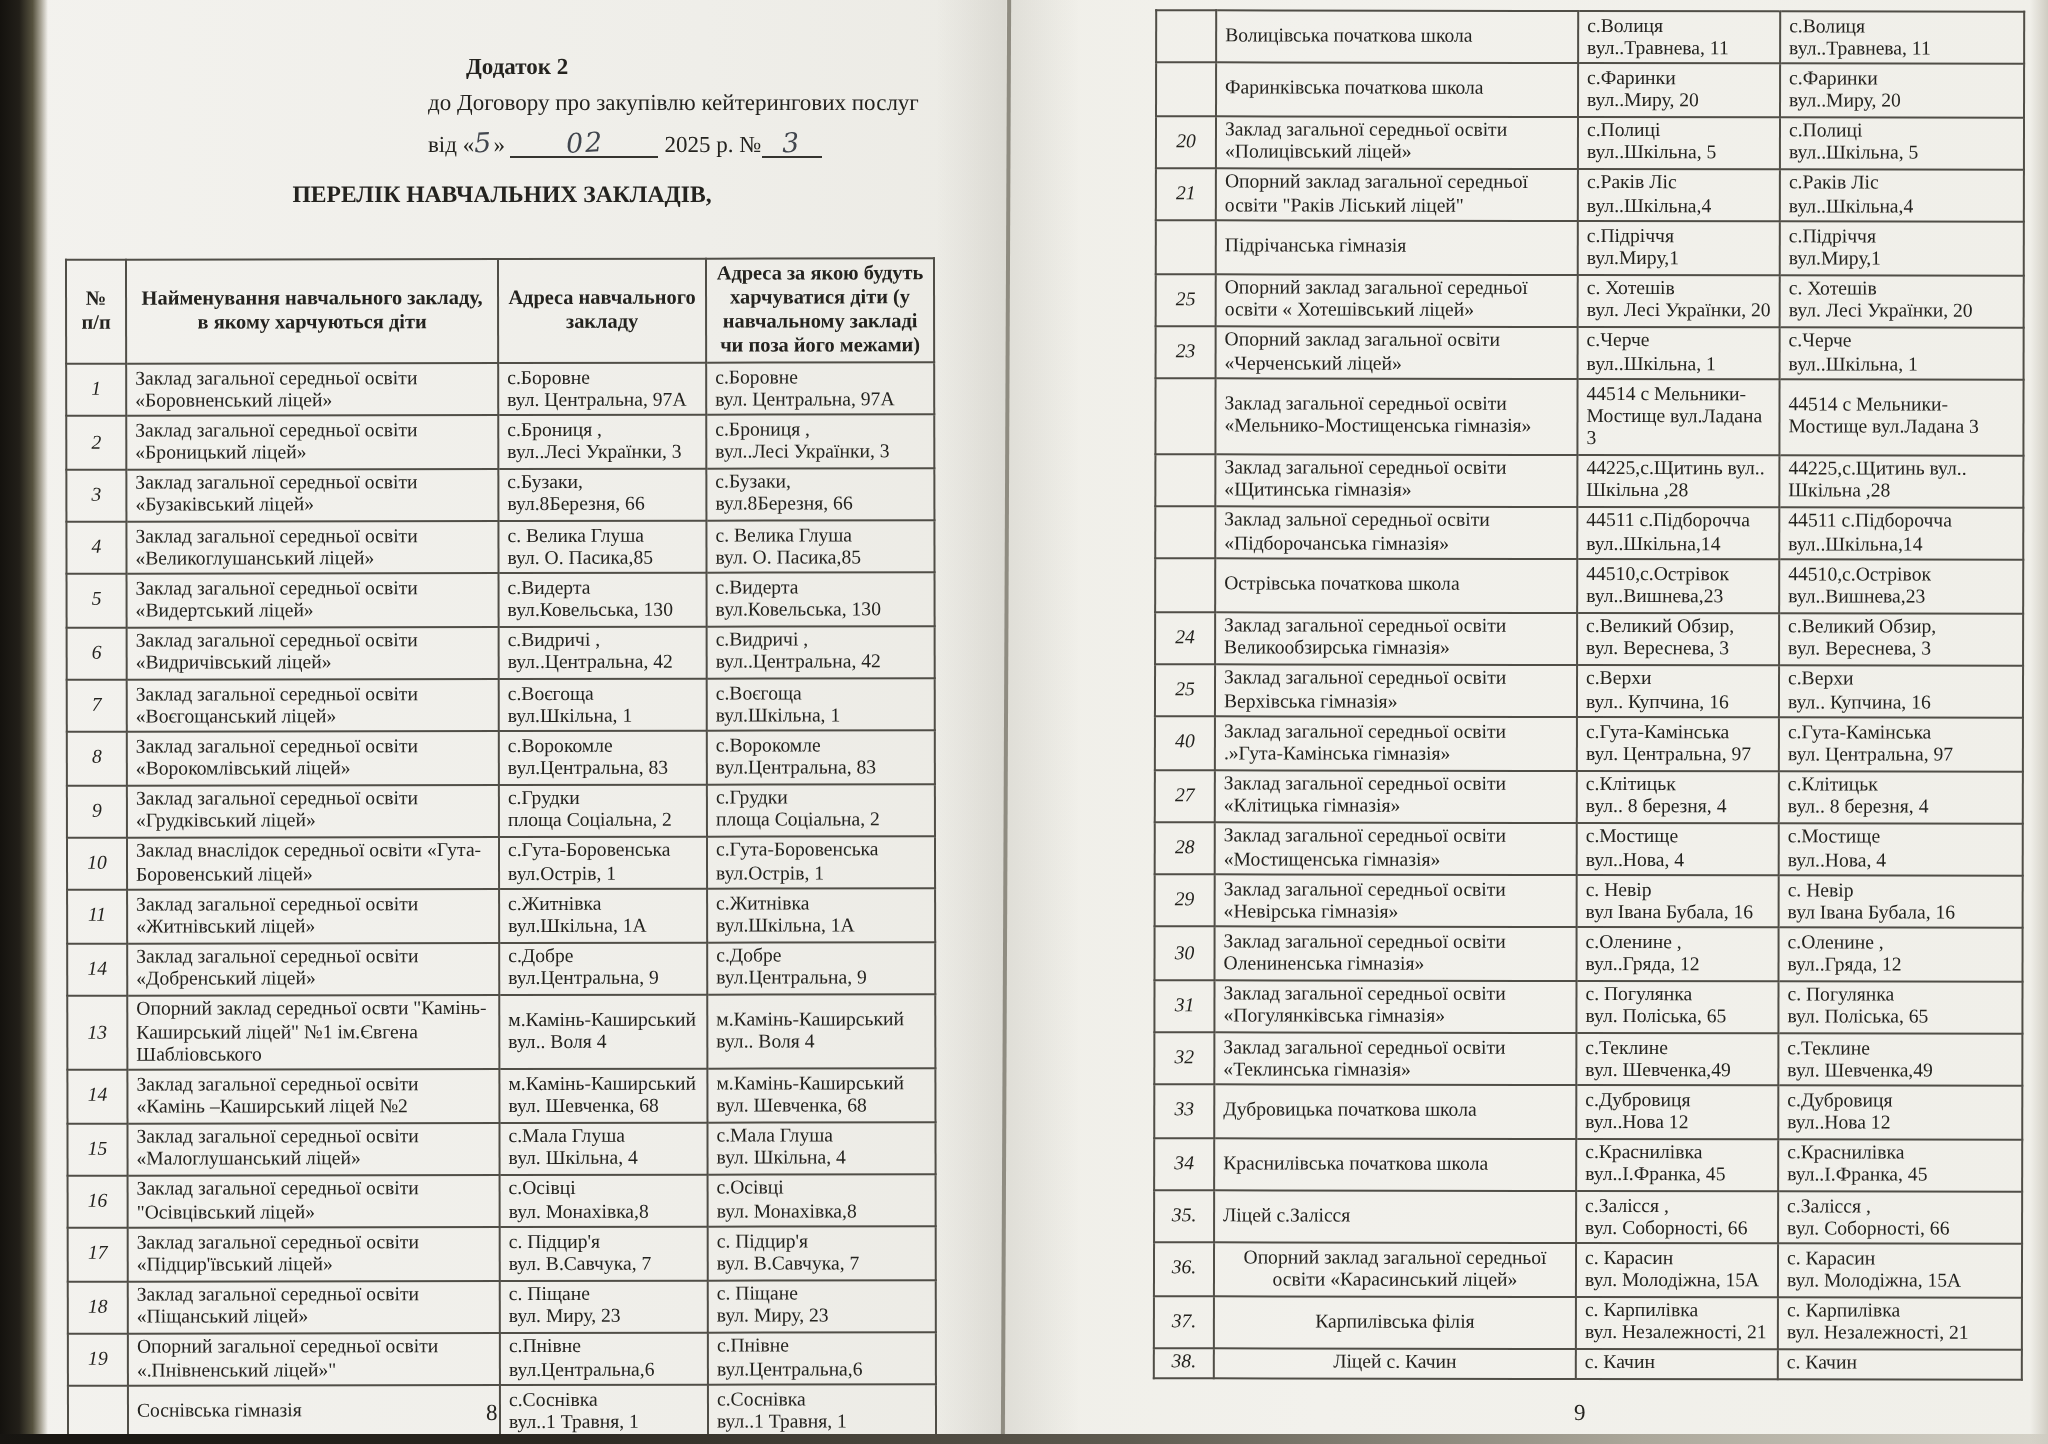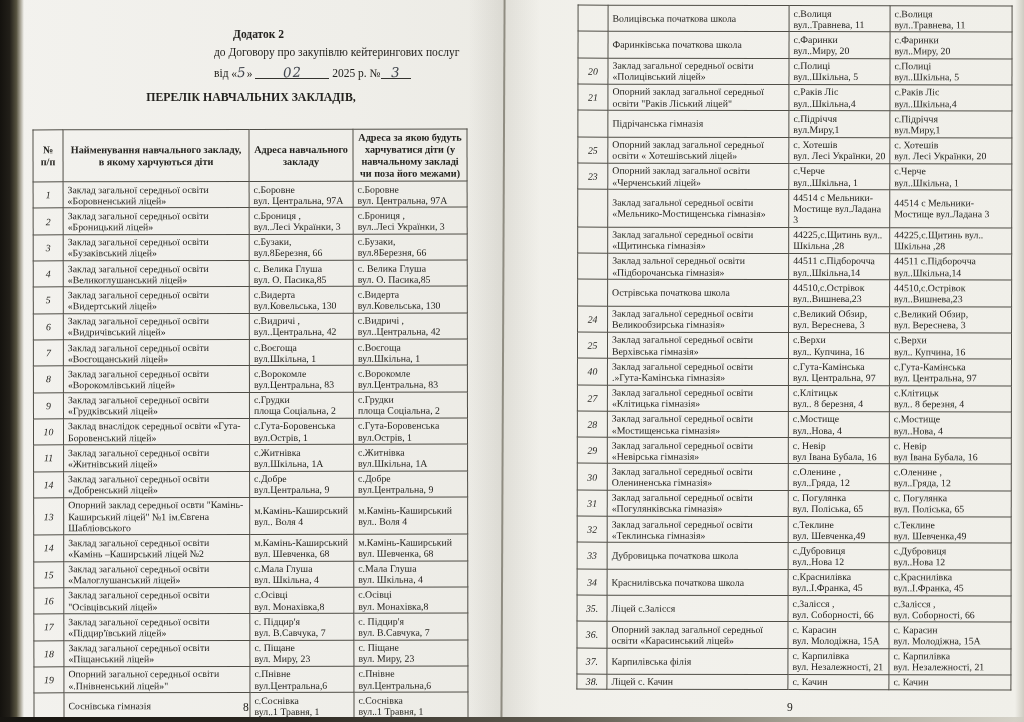--- a/index.html
+++ b/index.html
@@ -41,21 +41,21 @@
   table.doc{border:1px solid #3e3d38;}
   table.doc th{font-weight:bold;font-size:10.2px;line-height:1.18;border-radius:17px;}
   td.c-num{text-align:center;font-style:italic;}
   th.c-num{text-align:center;white-space:pre-line;}
   td.c-a1,td.c-a2{white-space:pre-line;}
   th.c-a2{text-align:center;white-space:normal;}
   th.c-name,th.c-a1{text-align:center;}
 
   .table-left{position:absolute;left:33px;top:129px;width:434px;transform:rotate(-.1deg);}
   .table-right{position:absolute;left:577px;top:5px;width:434px;transform:rotate(.1deg);}
-  .table-right tbody tr:nth-child(n+24) td.c-name{}
+  .table-right tbody tr:nth-child(n+24) td.c-name{text-align:center;}
 
   .pgnum{position:absolute;top:701px;font-size:11.5px;}
   .pgnum-left{left:243px;}
   .pgnum-right{left:787px;}
 </style>
 </head>
 <body>
 
 <div class="paper-left"></div>
 <div class="paper-right"></div>

